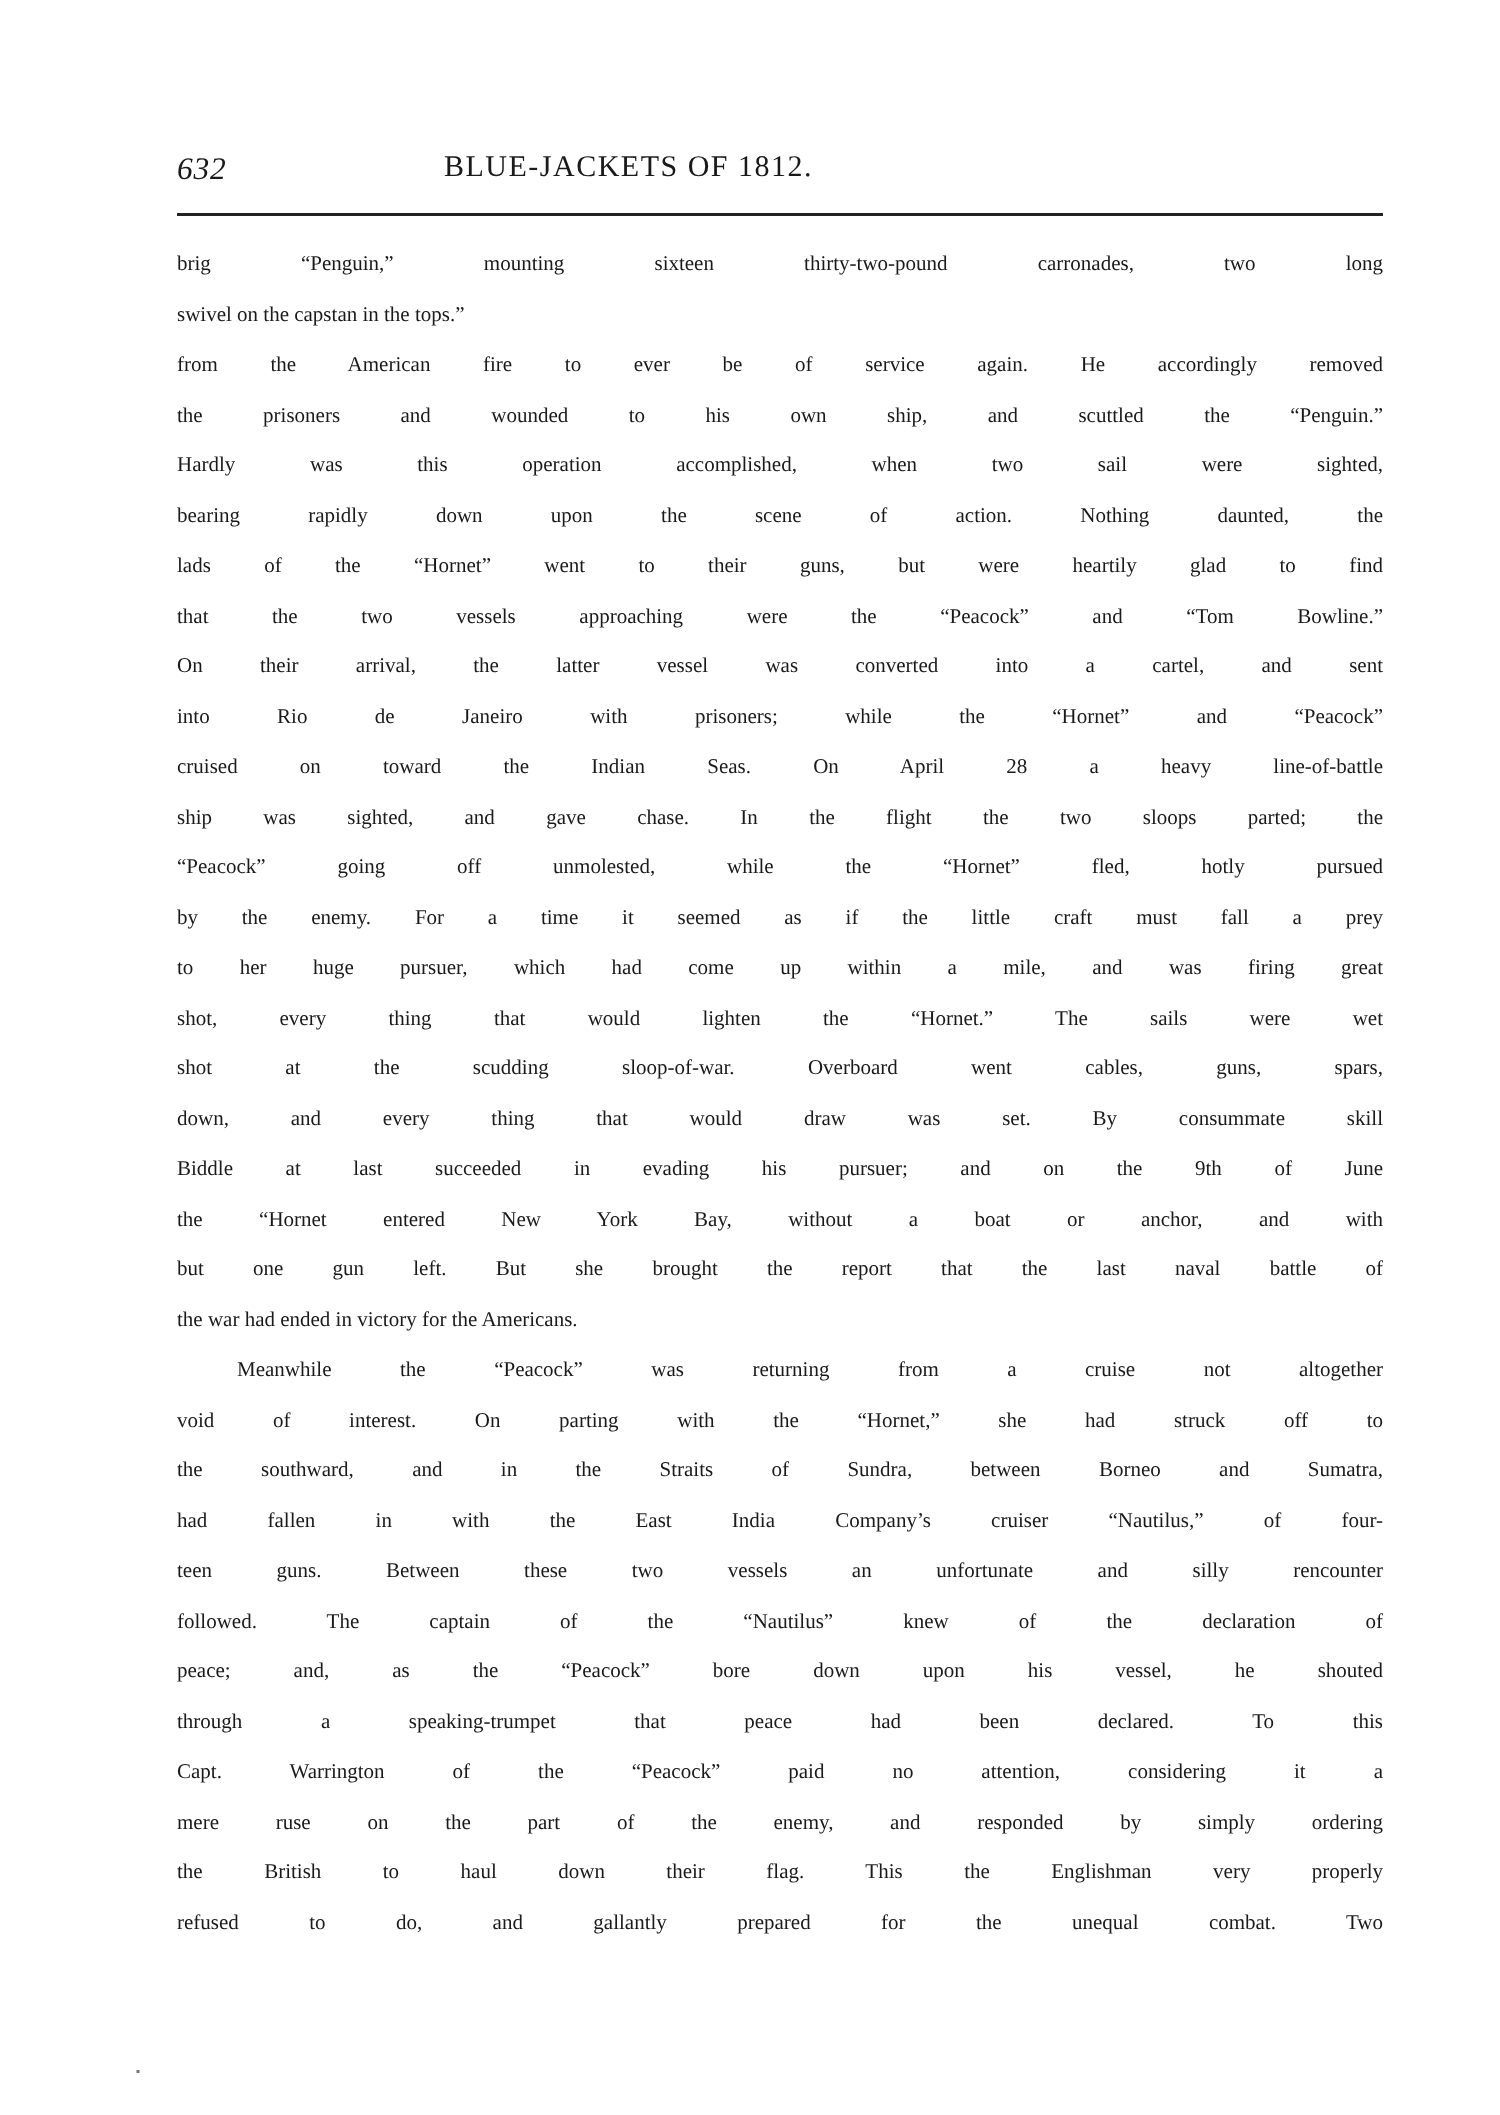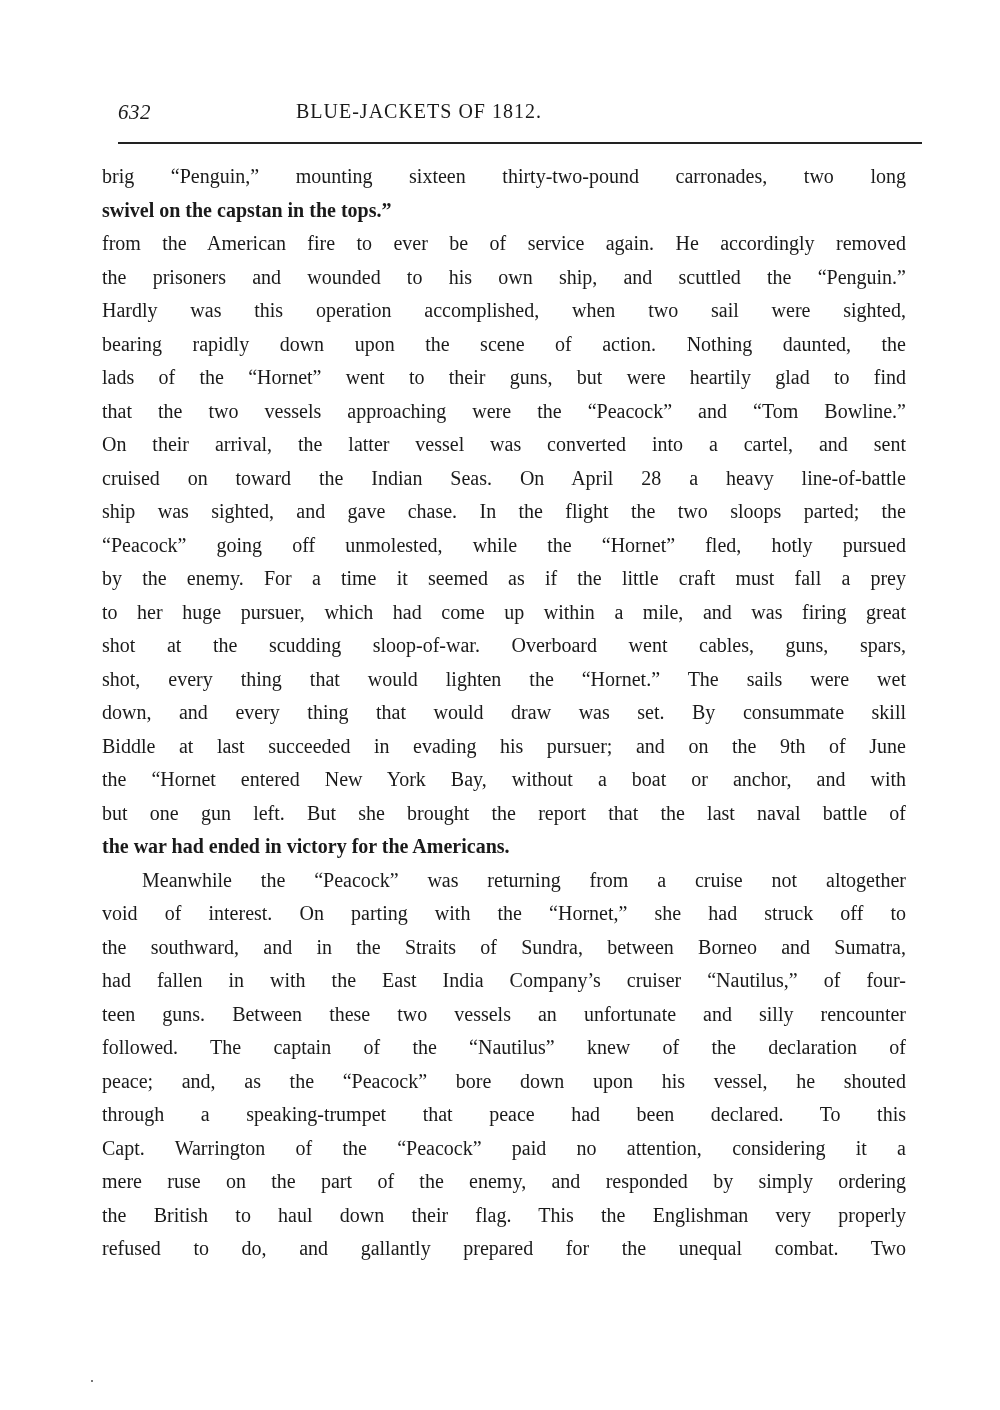--- a/index.html
+++ b/index.html
@@ -3,24 +3,24 @@
 <meta charset="utf-8">
 <style>
   html, body { margin: 0; padding: 0; background: #ffffff; }
   body { width: 1000px; height: 1410px; position: relative; overflow: hidden;
          font-family: "Liberation Serif", "DejaVu Serif", serif; color: #1a1a1a; }
   .page-number { position: absolute; left: 118px; top: 100px; font-size: 21px; letter-spacing: 0.5px; font-style: italic; }
   .running-head { position: absolute; left: 0; width: 808px; top: 100px; text-align: center;
                   font-size: 20px; letter-spacing: 1px; }
   .running-head .inner { display: inline-block; margin-left: 30px; }
   .head-rule { position: absolute; left: 118px; top: 142px; width: 804px; height: 2px; background: #222; }
-  .body-text { position: absolute; left: 102px; top: 160px; width: 804px; font-size: 20px; }
+  .body-text { position: absolute; left: 118px; top: 160px; width: 804px; font-size: 14px; }
   .line { height: 33.5px; line-height: 33.5px; white-space: nowrap; text-align: justify;
           text-align-last: justify; overflow: hidden; }
-  .line.last { text-align-last: left; font-weight: bold; }
+  .line.last { text-align-last: left; }
   .line.indent { padding-left: 40px; }
   .stray-mark { position: absolute; left: 91px; top: 1380px; width: 2px; height: 2px; background: #777; }
 </style>
 </head>
 <body>
 
 <div class="page-number">632</div>
 <div class="running-head"><span class="inner">BLUE-JACKETS OF 1812.</span></div>
 <div class="head-rule"></div>
 
@@ -32,27 +32,28 @@
   </div>
 
   <div>
     <div class="line">from the American fire to ever be of service again. He accordingly removed</div>
     <div class="line">the prisoners and wounded to his own ship, and scuttled the “Penguin.”</div>
     <div class="line">Hardly was this operation accomplished, when two sail were sighted,</div>
     <div class="line">bearing rapidly down upon the scene of action. Nothing daunted, the</div>
     <div class="line">lads of the “Hornet” went to their guns, but were heartily glad to find</div>
     <div class="line">that the two vessels approaching were the “Peacock” and “Tom Bowline.”</div>
     <div class="line">On their arrival, the latter vessel was converted into a cartel, and sent</div>
+    <div class="line">into Rio de Janeiro with prisoners; while the “Hornet” and “Peacock”</div>
     <div class="line">cruised on toward the Indian Seas. On April 28 a heavy line-of-battle</div>
     <div class="line">ship was sighted, and gave chase. In the flight the two sloops parted; the</div>
     <div class="line">“Peacock” going off unmolested, while the “Hornet” fled, hotly pursued</div>
     <div class="line">by the enemy. For a time it seemed as if the little craft must fall a prey</div>
     <div class="line">to her huge pursuer, which had come up within a mile, and was firing great</div>
+    <div class="line">shot, every thing that would lighten the “Hornet.” The sails were wet</div>
     <div class="line">shot at the scudding sloop-of-war. Overboard went cables, guns, spars,</div>
-    <div class="line">shot, every thing that would lighten the “Hornet.” The sails were wet</div>
     <div class="line">down, and every thing that would draw was set. By consummate skill</div>
     <div class="line">Biddle at last succeeded in evading his pursuer; and on the 9th of June</div>
     <div class="line">the “Hornet entered New York Bay, without a boat or anchor, and with</div>
     <div class="line">but one gun left. But she brought the report that the last naval battle of</div>
     <div class="line last">the war had ended in victory for the Americans.</div>
   </div>
 
   <div>
     <div class="line indent">Meanwhile the “Peacock” was returning from a cruise not altogether</div>
     <div class="line">void of interest. On parting with the “Hornet,” she had struck off to</div>

